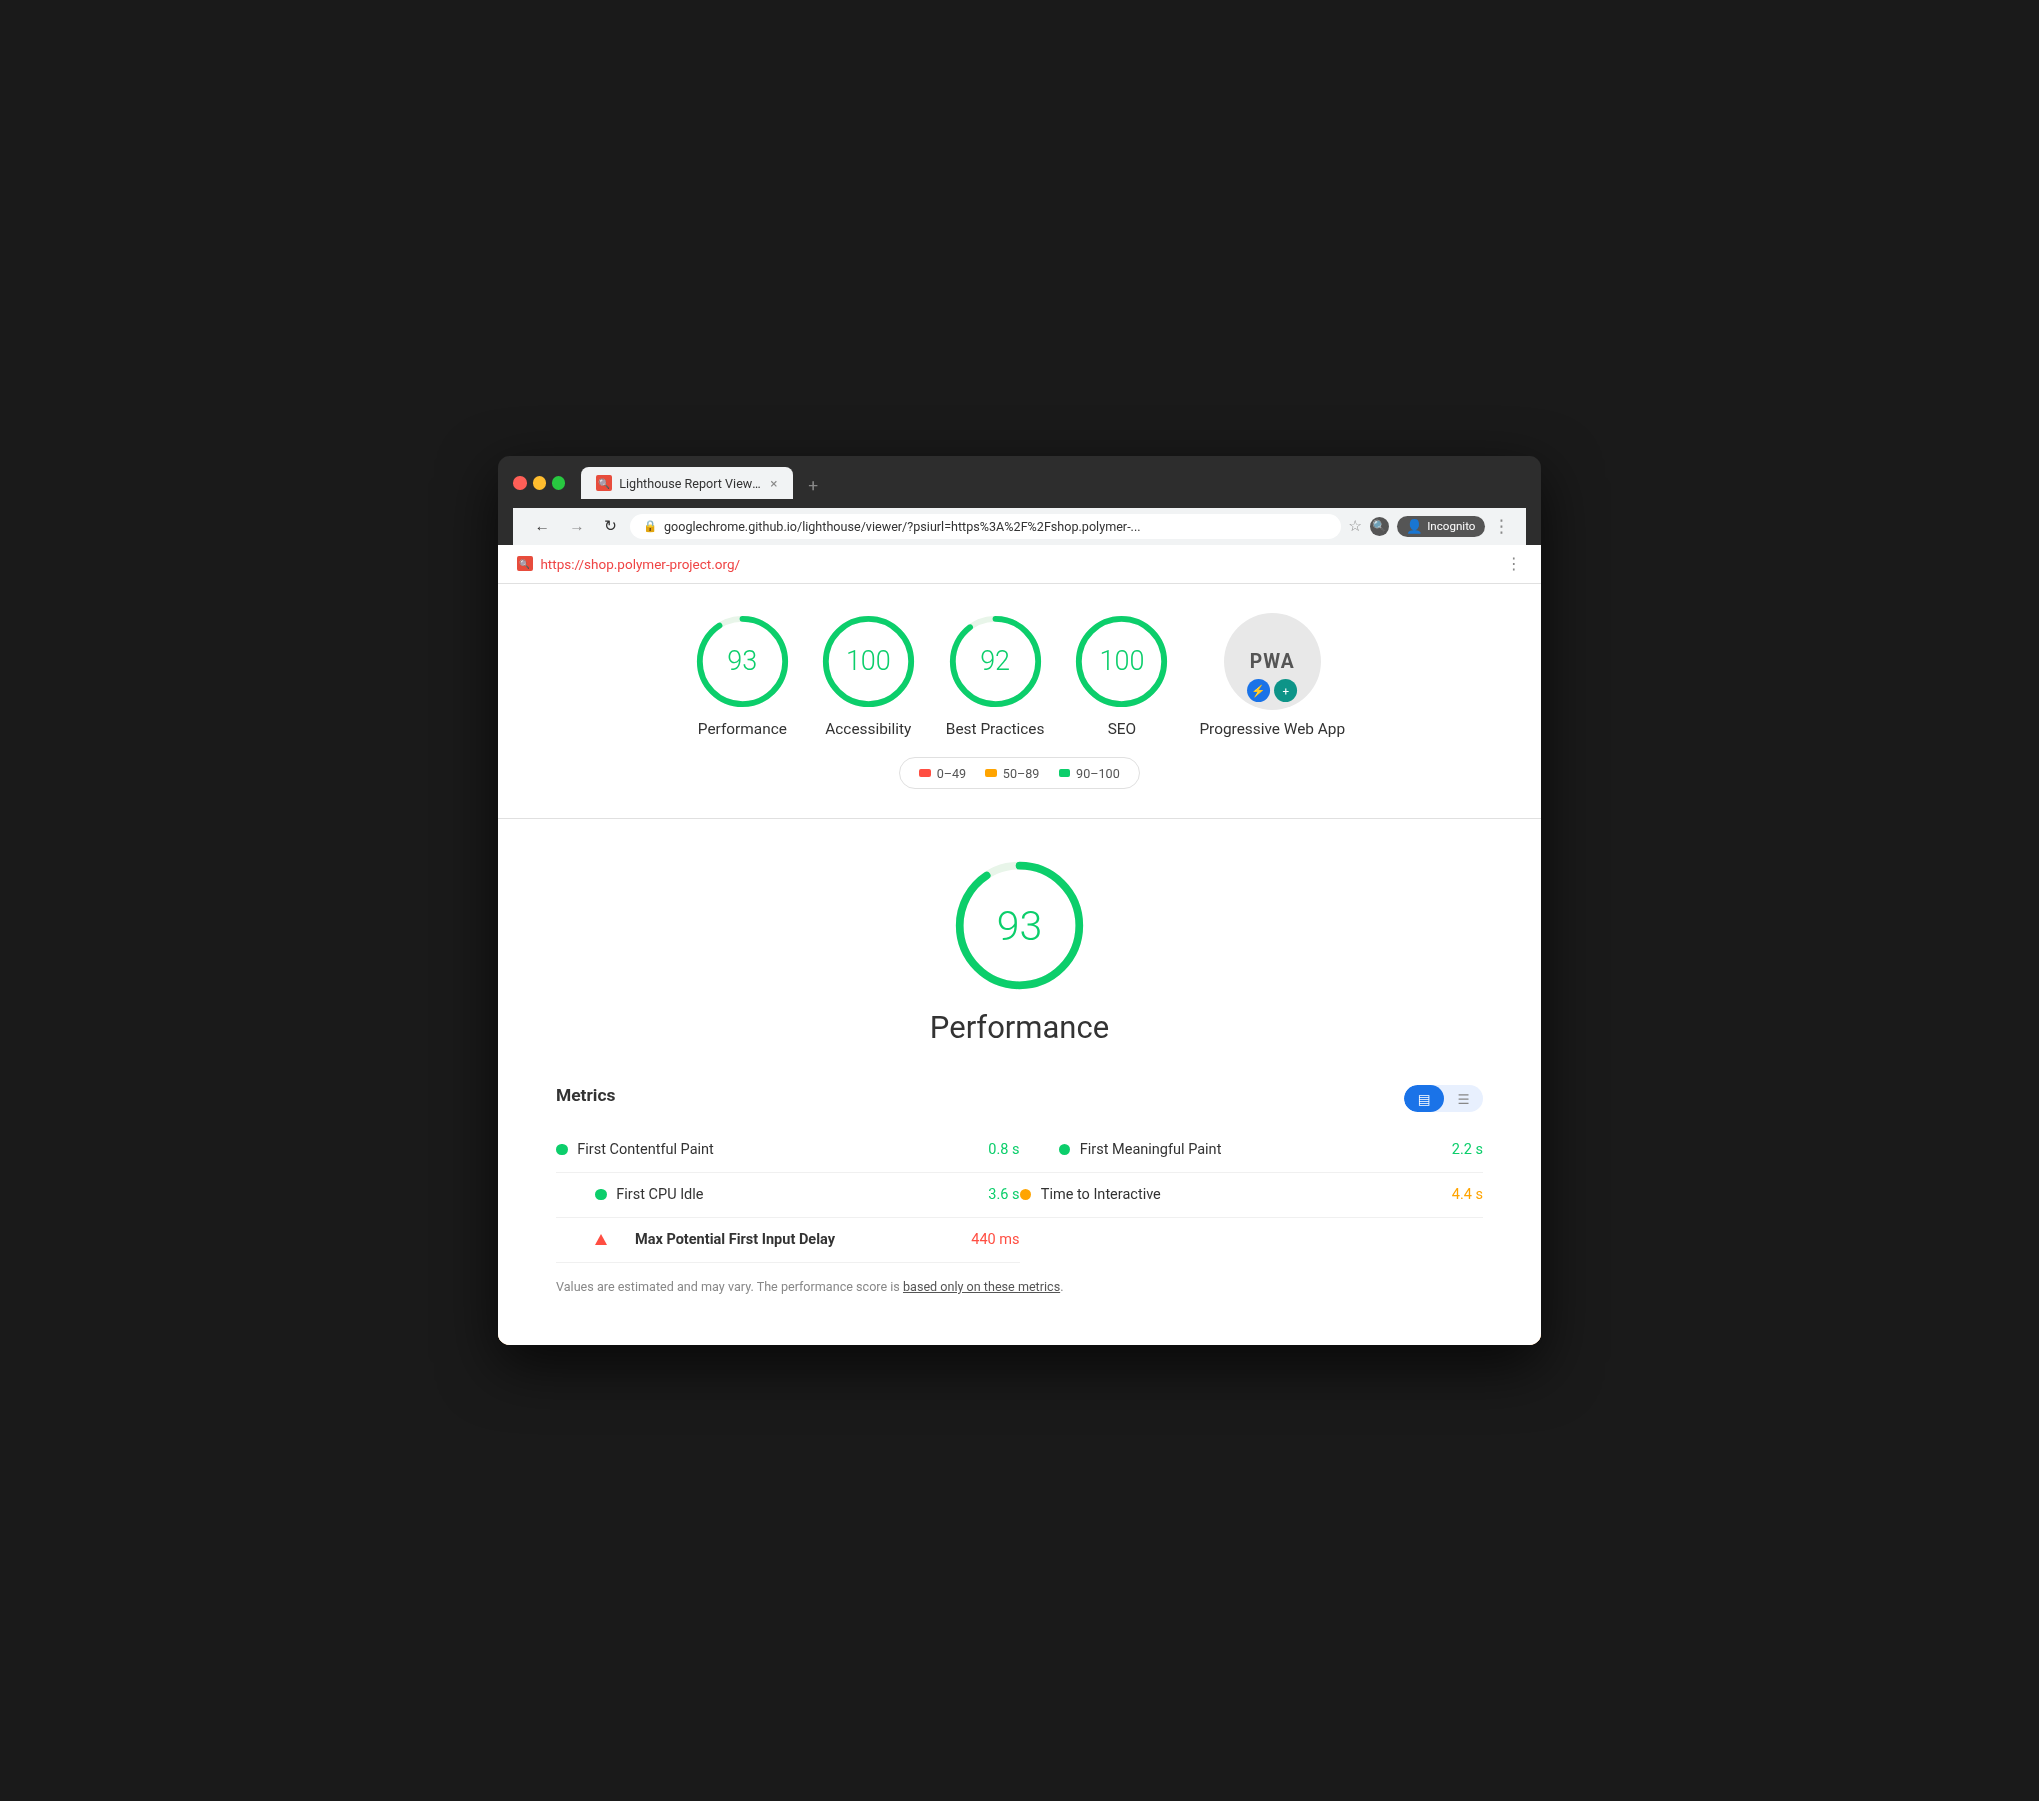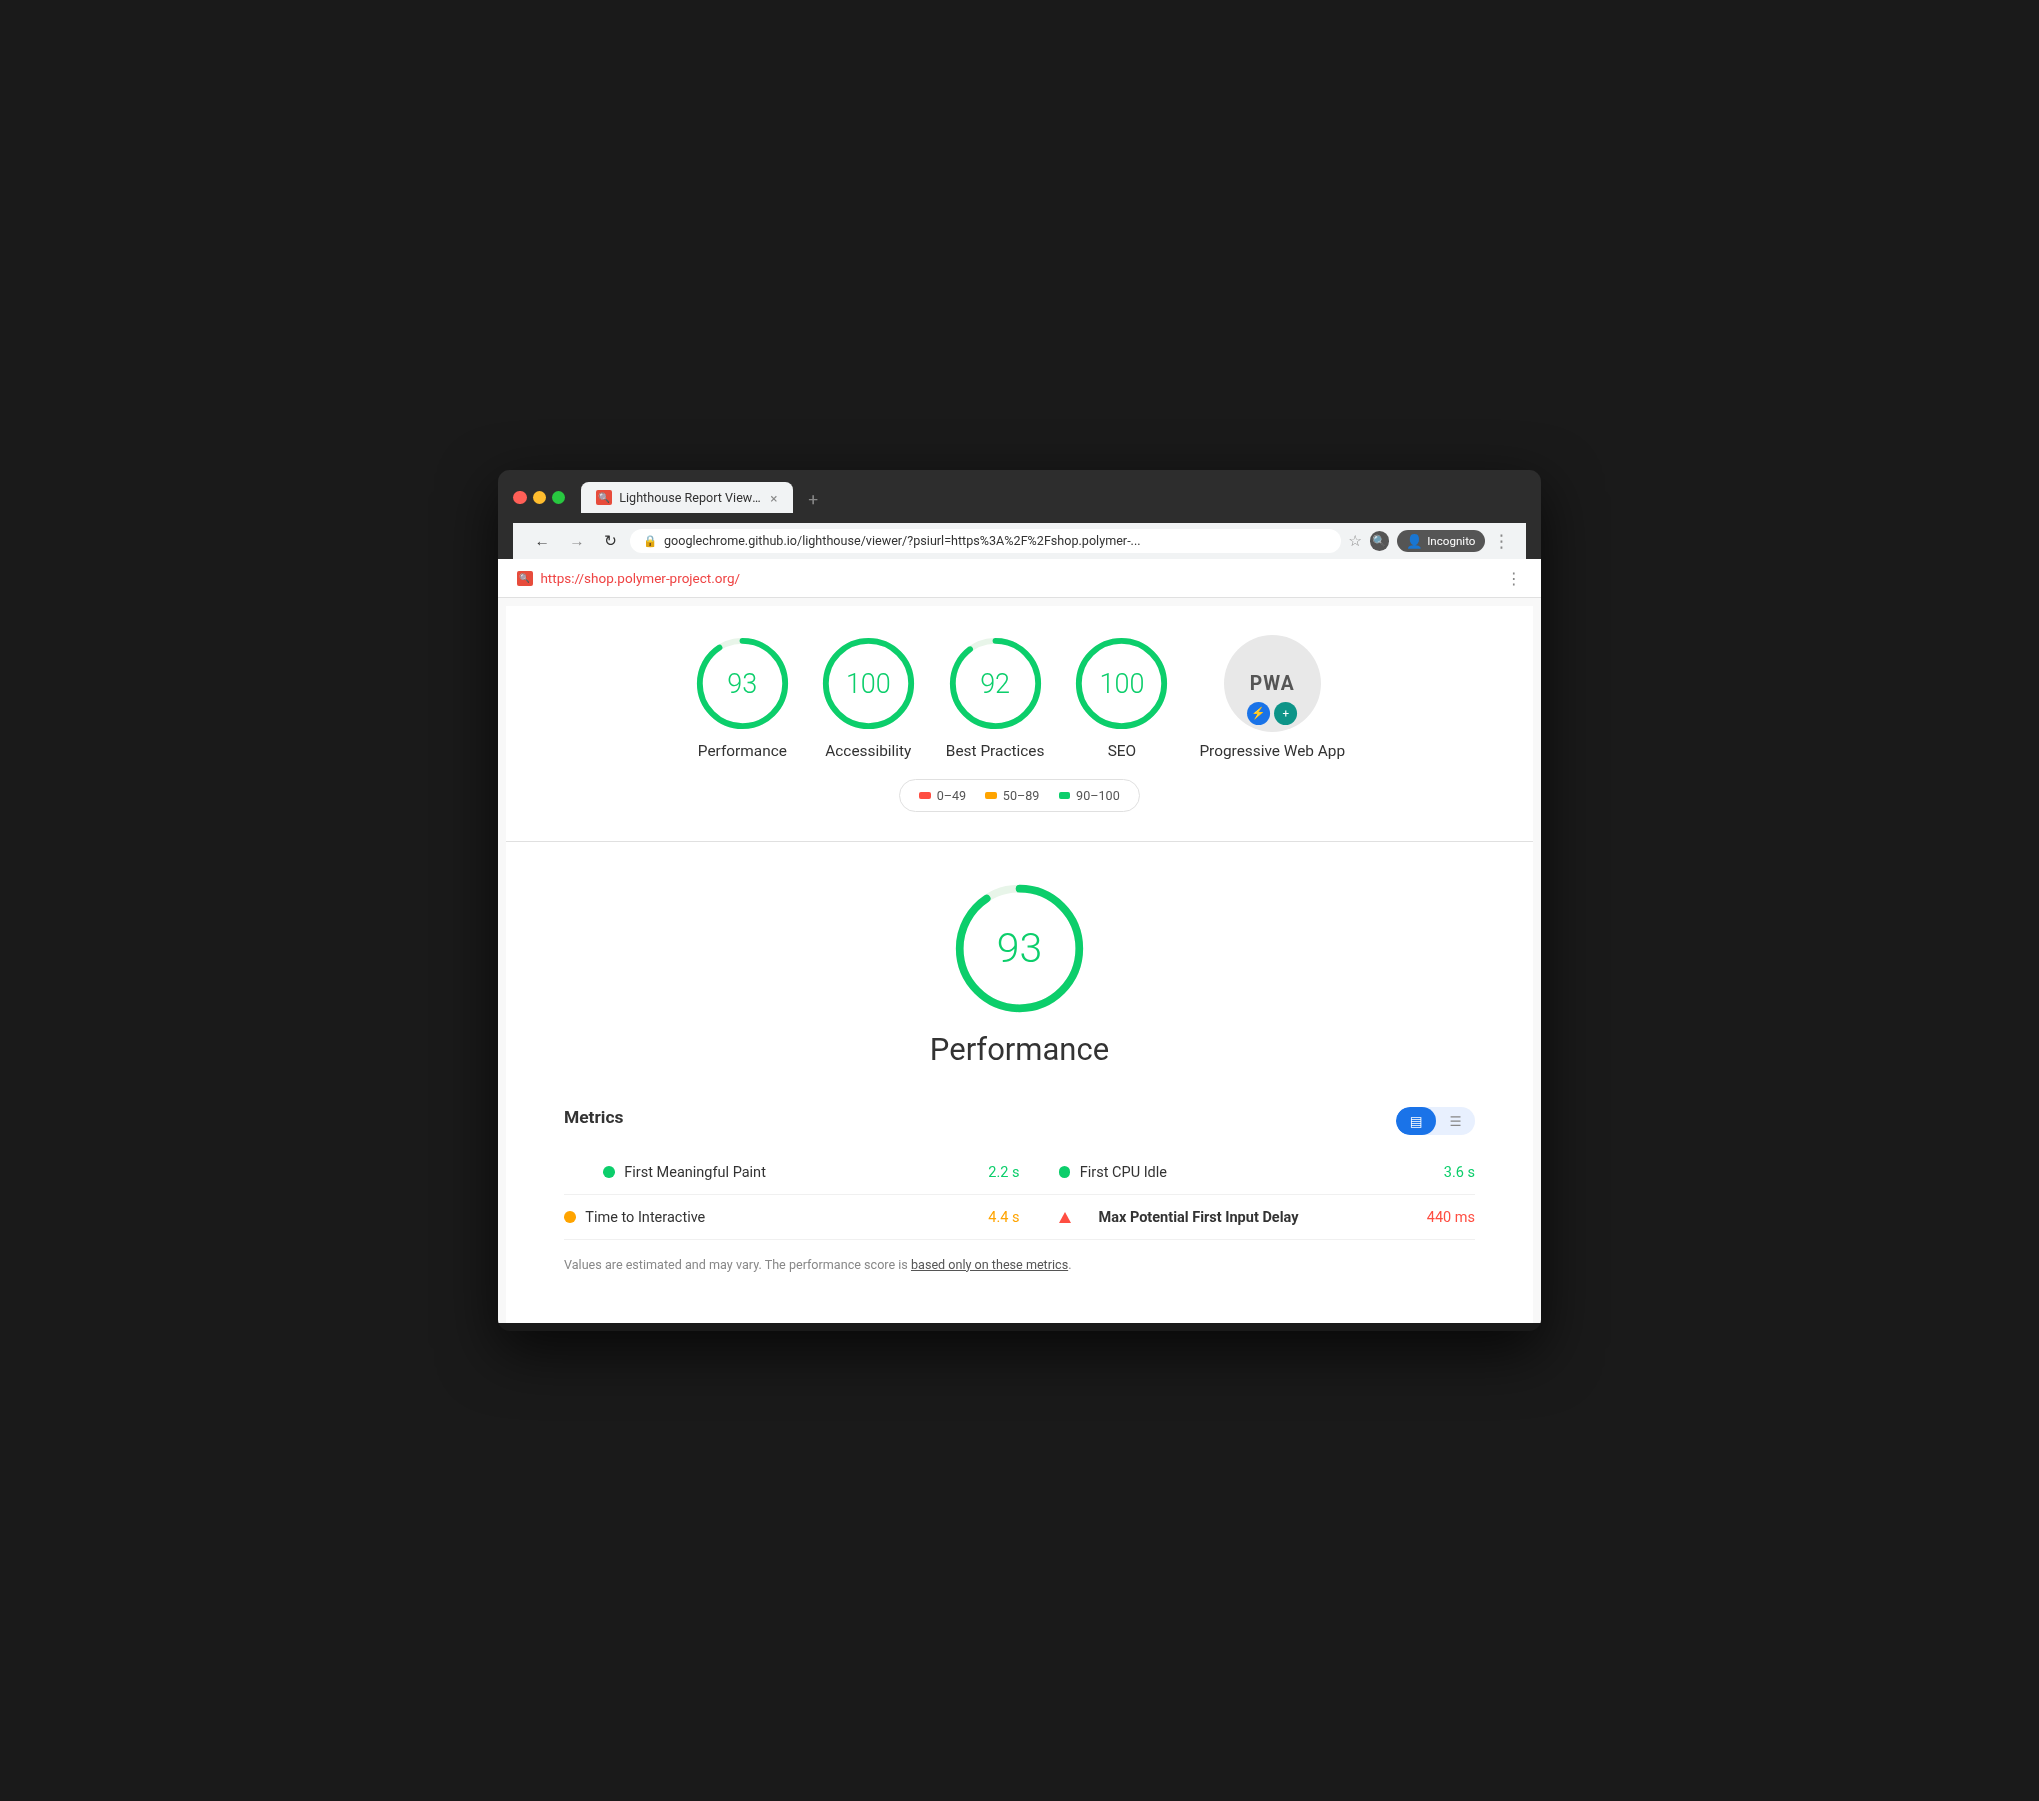--- a/index.html
+++ b/index.html
@@ -163,21 +163,21 @@
     }
 
     .url-menu {
       color: #888;
       cursor: pointer;
     }
 
     
     .main-content {
       background: #fdba74;
-      margin: 8px;
+      margin: 0;
       padding: 0;
     }
 
     
     .score-summary {
       background: white;
       padding: 29px 19.3px 29px;
       display: flex;
       flex-direction: column;
       align-items: center;
@@ -613,20 +613,25 @@
                 <span>▤</span>
               </div>
               <div class="toggle-btn inactive">
                 <span>☰</span>
               </div>
             </div>
           </div>
 
           <div class="metrics-grid">
 
+            <div class="metric-row">
+              <div class="metric-indicator indicator-green"></div>
+              <span class="metric-name">First Contentful Paint</span>
+              <span class="metric-value value-green">0.8 s</span>
+            </div>
 
             <div class="metric-row" style="padding-left:39px;">
               <div class="metric-indicator indicator-green"></div>
               <span class="metric-name">First Meaningful Paint</span>
               <span class="metric-value value-green">2.2 s</span>
             </div>
 
 
             <div class="metric-row" style="padding-left:39px;">
               <div class="metric-indicator indicator-green"></div>

